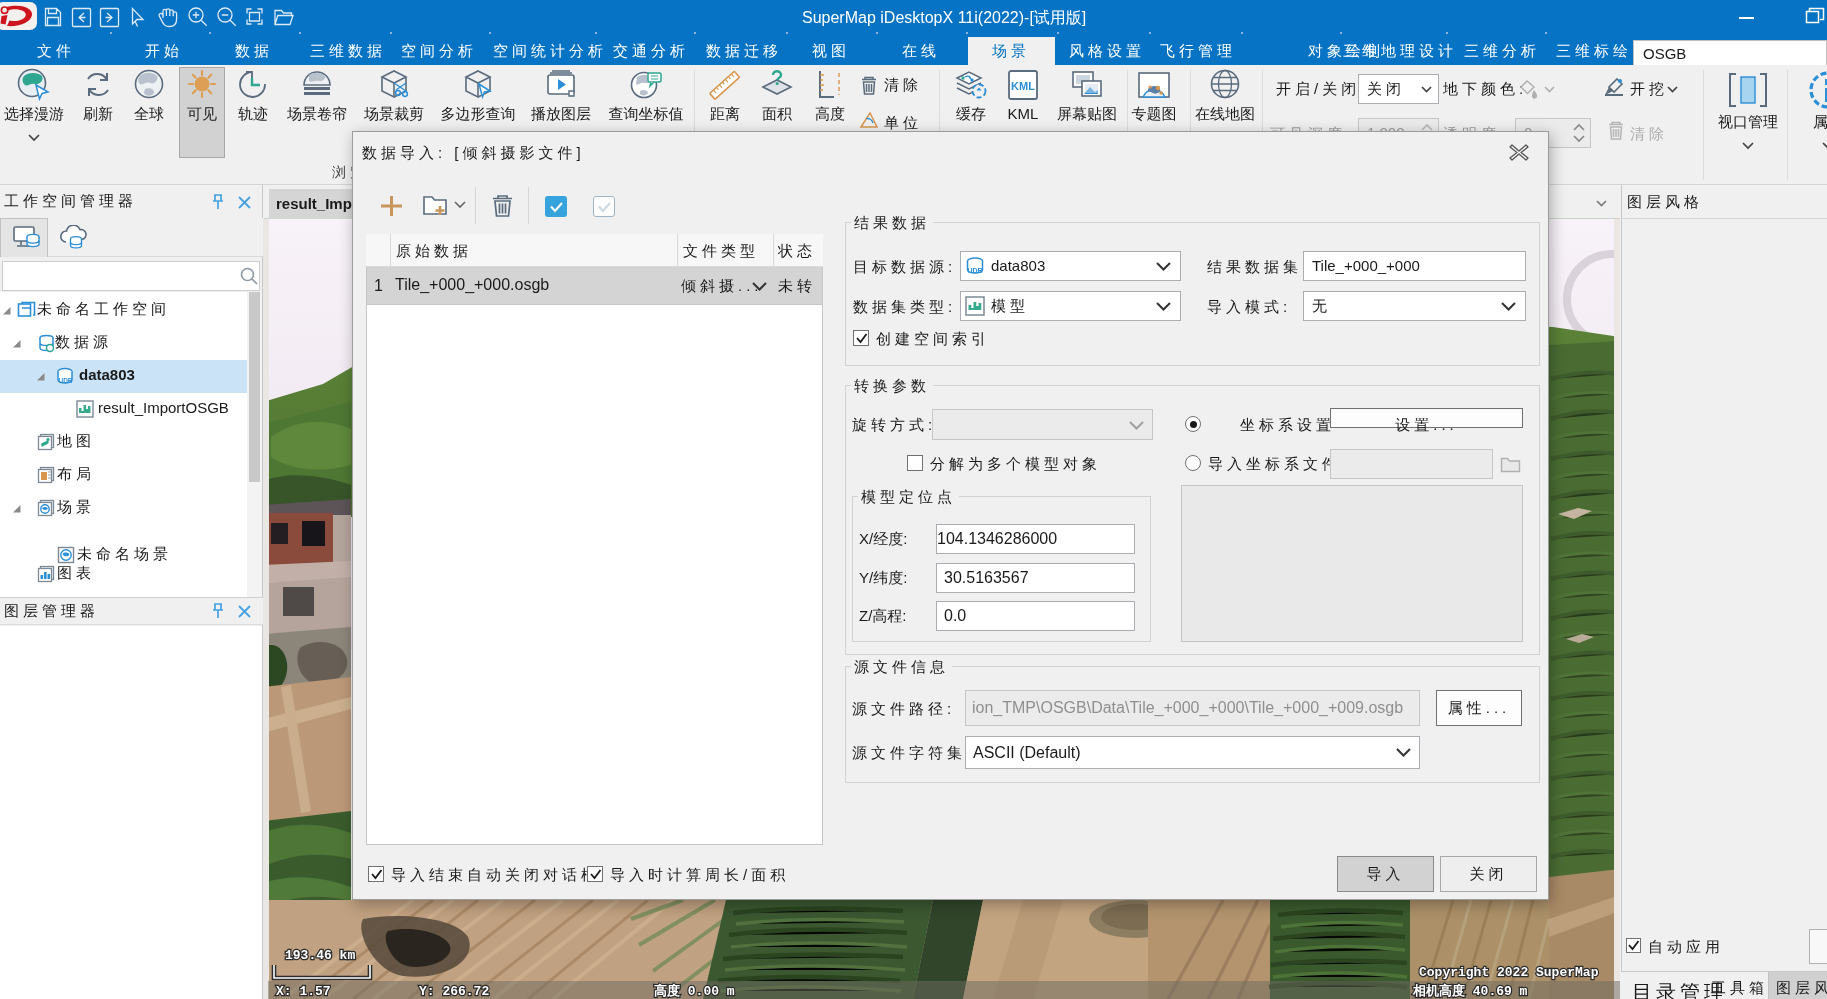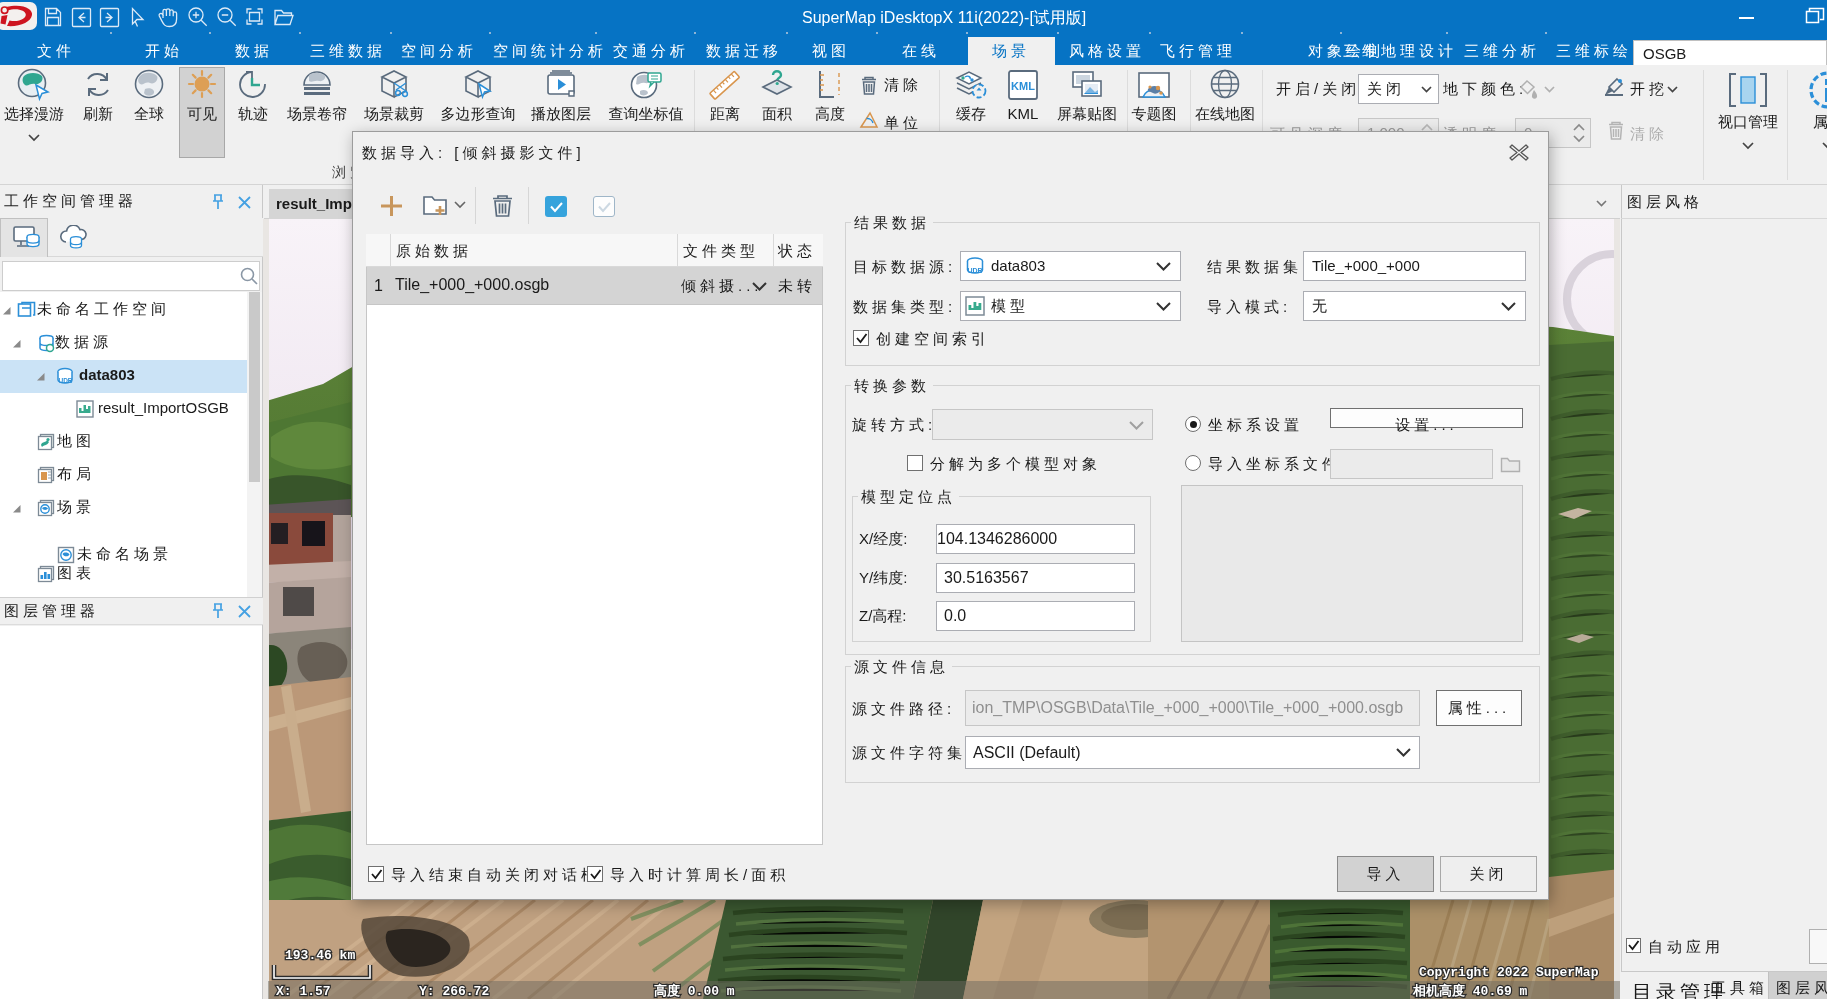--- a/index.html
+++ b/index.html
@@ -767,21 +767,21 @@
 <div class="flab" style="left:876px;top:330px;letter-spacing:4px">创建空间索引</div>
 <div class="gbox" style="left:845px;top:385px;width:695px;height:270px"></div>
 <div class="glab" style="left:851px;top:377px;letter-spacing:4px">转换参数</div>
 <div class="flab" style="left:852px;top:416px;letter-spacing:4px">旋转方式:</div>
 <div class="inp dis" style="left:932px;top:409px;width:221px;height:31px"></div>
 <svg class="a" style="left:1128px;top:420px" width="17" height="11" viewBox="0 0 17 11">
       <path d="M2 2 l6.5 6.5 6.5 -6.5" fill="none" stroke="#a0a0a0" stroke-width="2"></path>
     </svg>
 <div class="rad" style="left:1185px;top:416px"></div>
 <div class="a" style="left:1189.5px;top:420.5px;width:7px;height:7px;border-radius:50%;background:#1a1a1a"></div>
-<div class="flab" style="left:1208px;top:416px;letter-spacing:4px">坐标系设置</div>
+<div class="flab" style="left:1240px;top:416px;letter-spacing:4px">坐标系设置</div>
 <div class="btn" style="left:1330px;top:408px;width:193px;height:20px;line-height:31px;background:#fdfdfd;border-color:#707070;letter-spacing:4px">设置...</div>
 <div class="cb" style="left:907px;top:455px"></div>
 <div class="flab" style="left:930px;top:455px;letter-spacing:4px">分解为多个模型对象</div>
 <div class="rad" style="left:1185px;top:455px"></div>
 <div class="flab" style="left:1208px;top:455px;letter-spacing:4px">导入坐标系文件</div>
 <div class="inp dis" style="left:1330px;top:449px;width:163px;height:30px"></div>
 <svg class="a" style="left:1500px;top:456px" width="21" height="17" viewBox="0 0 21 17">
       <path d="M1.5 15.5 v-13 h6 l2 2.5 h10 v10.5 z" fill="#e8e8e8" stroke="#b0b0b0" stroke-width="1.4"></path>
     </svg>
 <div class="gbox" style="left:852px;top:496px;width:299px;height:146px"></div>
@@ -789,21 +789,21 @@
 <div class="flab" style="left:859px;top:530px">X/经度:</div>
 <div class="inp" style="left:936px;top:524px;width:199px;height:30px;line-height:28px;font-size:16px">104.1346286000</div>
 <div class="flab" style="left:859px;top:569px">Y/纬度:</div>
 <div class="inp" style="left:936px;top:563px;width:199px;height:30px;line-height:28px;padding-left:7px;font-size:16px">30.5163567</div>
 <div class="flab" style="left:859px;top:607px">Z/高程:</div>
 <div class="inp" style="left:936px;top:601px;width:199px;height:30px;line-height:28px;padding-left:7px;font-size:16px">0.0</div>
 <div class="a" style="left:1181px;top:485px;width:342px;height:157px;background:#e9e9e9;border:1px solid #c4c4c4"></div>
 <div class="gbox" style="left:845px;top:666px;width:695px;height:117px"></div>
 <div class="glab" style="left:851px;top:658px;letter-spacing:4px">源文件信息</div>
 <div class="flab" style="left:852px;top:700px;letter-spacing:4px">源文件路径:</div>
-<div class="inp dis" style="left:965px;top:690px;width:455px;height:36px;line-height:34px;padding-left:6px;font-size:16px;color:#8f8f8f">ion_TMP\OSGB\Data\Tile_+000_+000\Tile_+000_+000.osgb</div>
+<div class="inp dis" style="left:965px;top:690px;width:455px;height:36px;line-height:34px;padding-left:6px;font-size:16px;color:#8f8f8f">ion_TMP\OSGB\Data\Tile_+000_+000\Tile_+000_+009.osgb</div>
 <div class="btn" style="left:1436px;top:690px;width:86px;height:36px;line-height:34px;background:#fdfdfd;border-color:#707070;letter-spacing:4px">属性...</div>
 <div class="flab" style="left:852px;top:744px;letter-spacing:4px">源文件字符集:</div>
 <div class="inp" style="left:965px;top:736px;width:455px;height:33px;line-height:31px;padding-left:7px;font-size:16px">ASCII (Default)</div>
 <svg class="a" style="left:1395px;top:747px" width="17" height="11" viewBox="0 0 17 11">
       <path d="M2 2 l6.5 6.5 6.5 -6.5" fill="none" stroke="#333" stroke-width="2"></path>
     </svg>
 <div class="cb" style="left:368px;top:866px"></div>
 <svg class="a" style="left:370px;top:868px" width="14" height="13" viewBox="0 0 14 13">
       <path d="M2 6 l3.5 4 6 -8" fill="none" stroke="#1a1a1a" stroke-width="1.8"></path>
     </svg>

